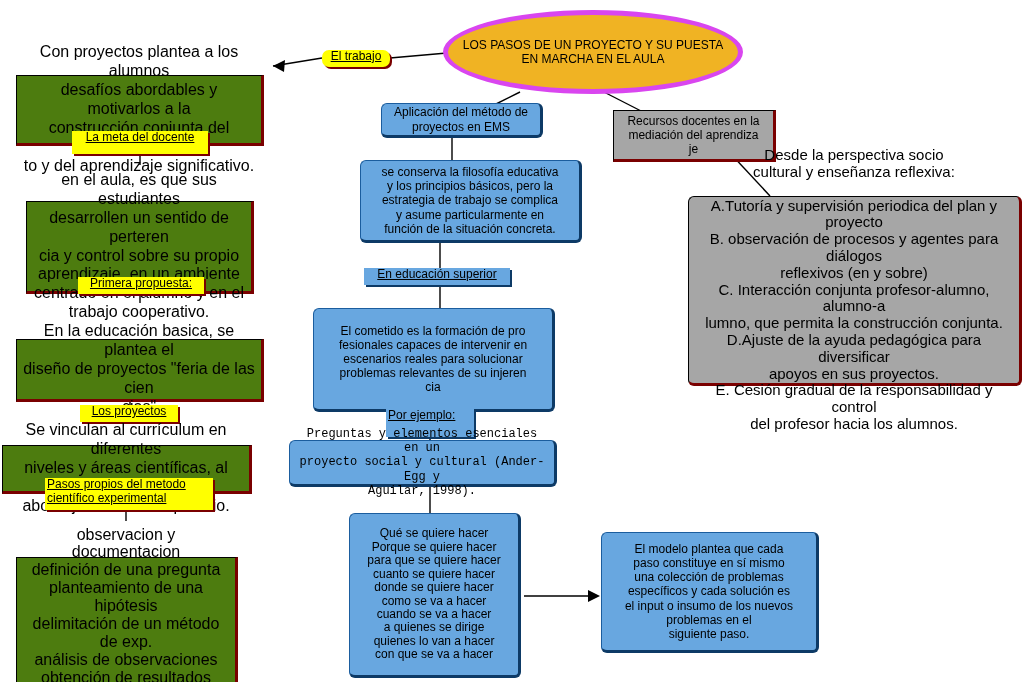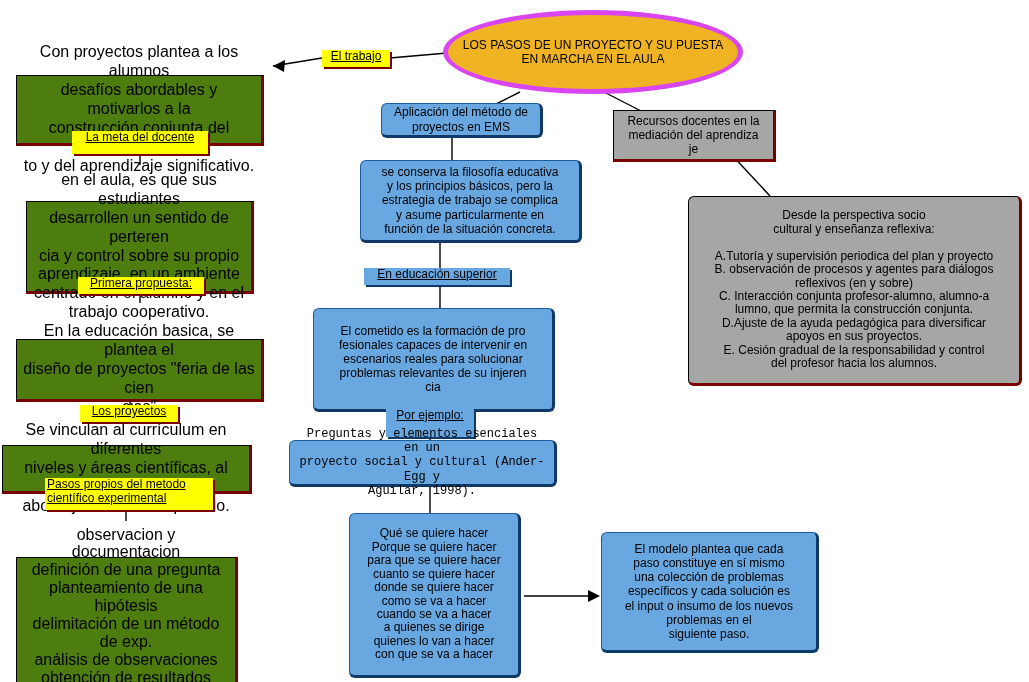--- a/index.html
+++ b/index.html
@@ -141,21 +141,21 @@
 
     <line x1="524" y1="596" x2="592" y2="596" stroke="#000" stroke-width="1.4"></line>
     <polygon points="600,596 588,590 588,602" fill="#000"></polygon>
 
     <line x1="730" y1="153" x2="770" y2="196" stroke="#000" stroke-width="1.4"></line>
   </svg>
 
   <div class="ellipse" style="left:443px; top:10px; width:300px; height:84px;">LOS PASOS DE UN PROYECTO Y SU PUESTA
 EN MARCHA EN EL AULA</div>
 
-  <div class="linklabel shadow" style="left:322px; top:50px; width:68px; height:17px; text-align:center;">El trabajo</div>
+  <div class="linklabel shadow" style="left:322px; top:50px; width:68px; height:17px; text-align:center;border-radius:7px;">El trabajo</div>
 
   <div class="node yellow" style="left:16px; top:39px; width:248px; height:71px;">Con proyectos plantea a los alumnos
 desafíos abordables y motivarlos a la
 construcción conjunta del conocimien
 to y del aprendizaje significativo.</div>
 
   <div class="linklabel shadow" style="left:72px; top:131px; width:136px; height:23px; text-align:center;">La meta del docente</div>
 
   <div class="node yellow" style="left:26px; top:165px; width:228px; height:93px;">en el aula, es que sus estudiantes
 desarrollen un sentido de perteren
@@ -199,21 +199,21 @@
 función de la situación concreta.</div>
 
   <div class="linklabel blue-l" style="left:364px; top:268px; width:146px; height:17px; text-align:center; box-shadow:2px 2px 0 #0d3a66;">En educación superior</div>
 
   <div class="node blue" style="left:313px; top:308px; width:242px; height:104px;text-align:center;">El cometido es la formación de pro
 fesionales capaces de intervenir en
 escenarios reales para solucionar
 problemas relevantes de su injeren
 cia</div>
 
-  <div class="linklabel blue-l" style="left:386px; top:409px; width:88px; height:28px; text-align:center; box-shadow:2px 2px 0 #0d3a66;">Por ejemplo:</div>
+  <div class="linklabel blue-l" style="left:386px; top:409px; width:88px; height:28px; text-align:left; box-shadow:2px 2px 0 #0d3a66;">Por ejemplo:</div>
 
   <div class="node blue" style="left:289px; top:440px; width:268px; height:47px;font-family:Liberation Mono, monospace;">Preguntas y elementos esenciales en un
 proyecto social y cultural (Ander-Egg y
 Aguilar, 1998).</div>
 
   <div class="node blue tight" style="left:349px; top:513px; width:172px; height:165px;">Qué se quiere hacer
 Porque se quiere hacer
 para que se quiere hacer
 cuanto se quiere hacer
 donde se quiere hacer
@@ -228,21 +228,21 @@
 una colección de problemas
 específicos y cada solución es
 el input o insumo de los nuevos
 problemas en el
 siguiente paso.</div>
 
   <div class="node grey" style="left:613px; top:110px; width:163px; height:52px;">Recursos docentes en la
 mediación del aprendiza
 je</div>
 
-  <div class="node grey round tight" style="left:688px; top:196px; width:334px; height:190px; font-size:12px;">Desde la perspectiva socio
+  <div class="node grey round tight" style="left:688px; top:196px; width:334px; height:190px; font-size:15px;">Desde la perspectiva socio
 cultural y enseñanza reflexiva:
 
 A.Tutoría y supervisión periodica del plan y proyecto
 B. observación de procesos y agentes para diálogos
 reflexivos (en y sobre)
 C. Interacción conjunta profesor-alumno, alumno-a
 lumno, que permita la construcción conjunta.
 D.Ajuste de la ayuda pedagógica para diversificar
 apoyos en sus proyectos.
 E. Cesión gradual de la responsabilidad y control

